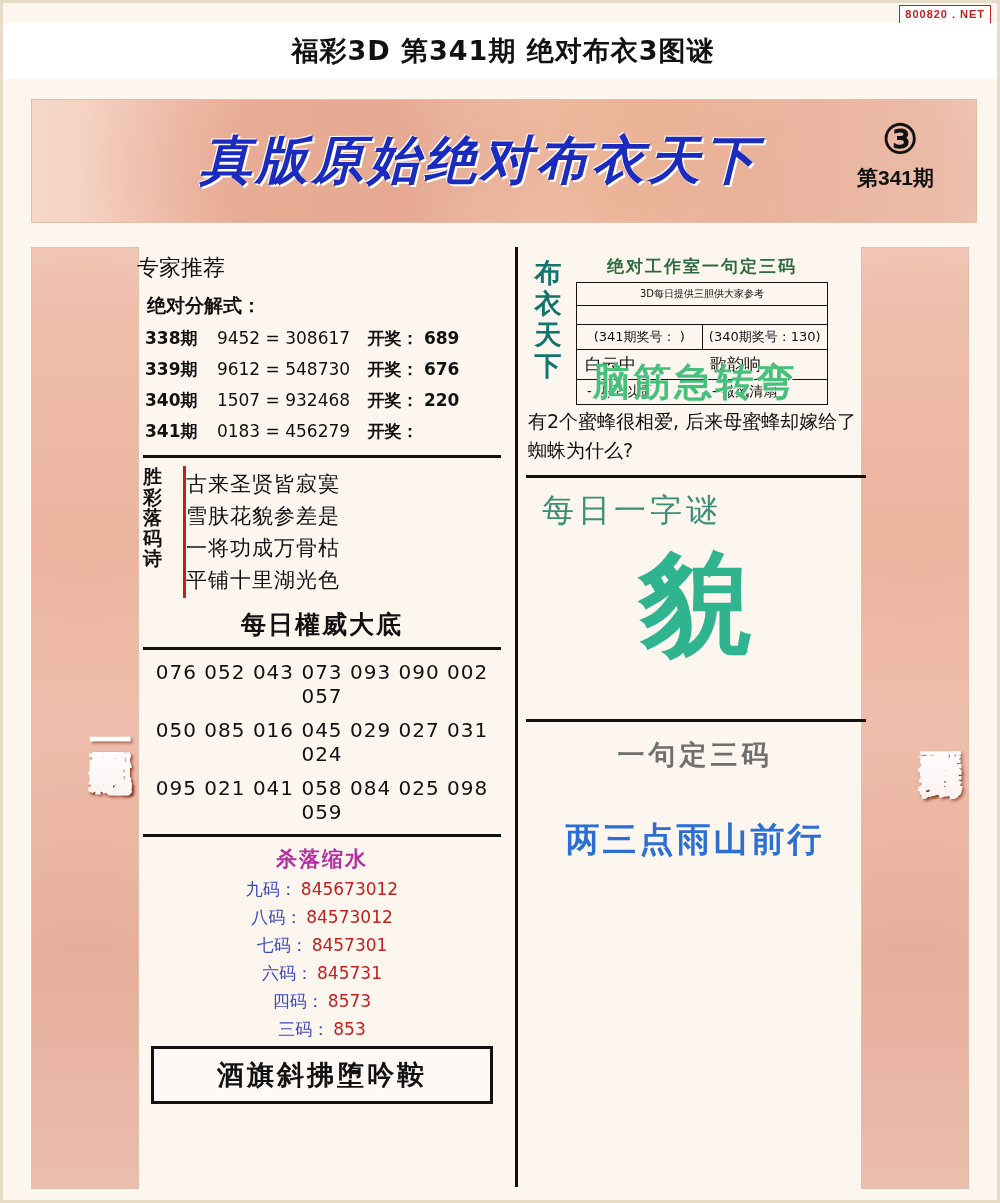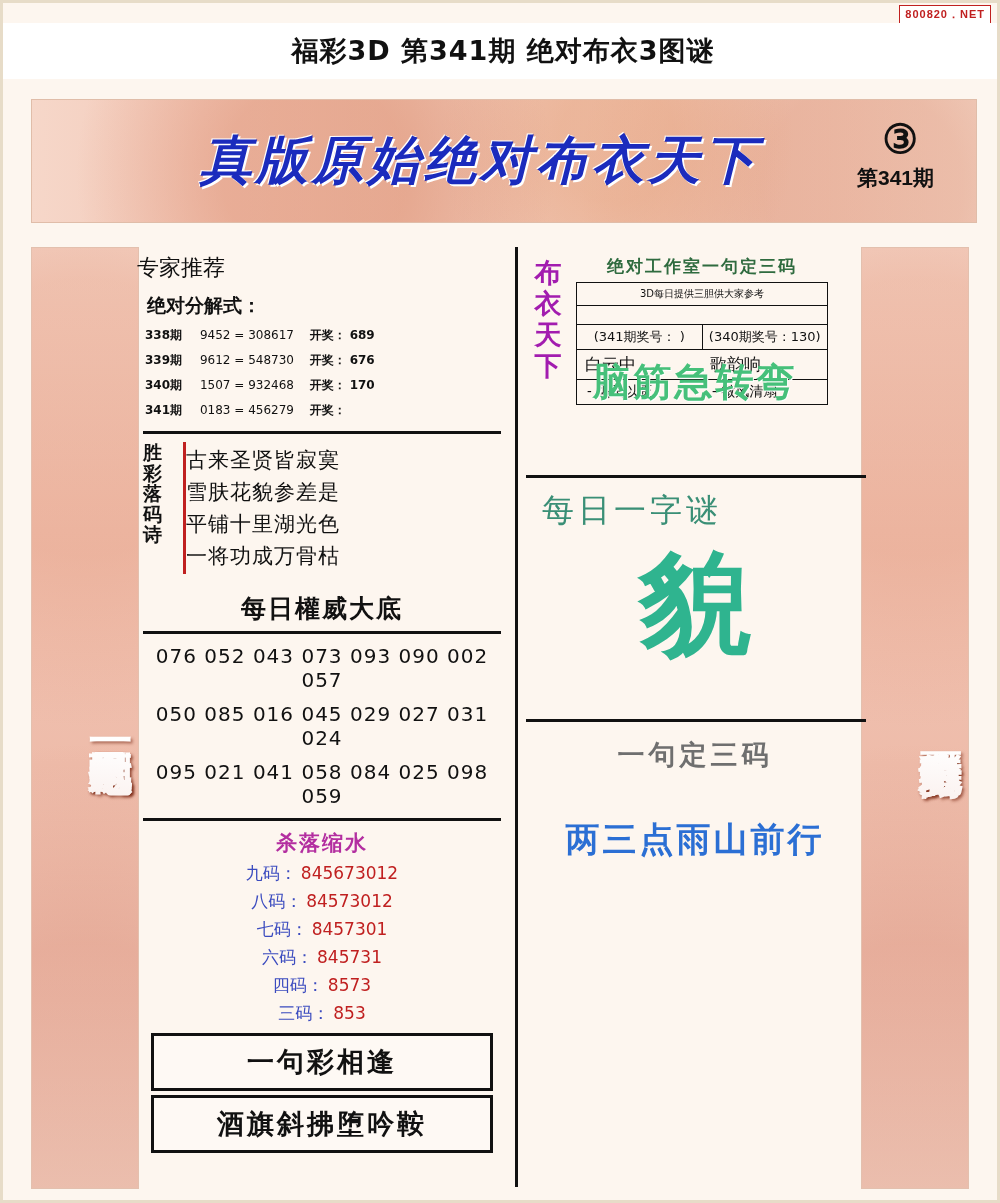--- a/index.html
+++ b/index.html
@@ -170,21 +170,21 @@
   }
   .formula-label {
     font-size: 19px;
     font-weight: bold;
     margin-top: 10px;
     margin-left: 10px;
     color: #111;
     font-family: "DejaVu Sans", sans-serif;
   }
   .formula-row {
-    font-size: 12px;
+    font-size: 17px;
     color: #111;
     margin: 8px 12px 0 8px;
     white-space: nowrap;
     font-family: "DejaVu Sans", sans-serif;
   }
   .formula-row .issue { font-weight: bold; }
   .formula-row .nums { margin-left: 14px; }
   .formula-row .open { margin-left: 12px; font-weight: bold;}
   .formula-row .openval { font-weight: bold; }
   .rule {
@@ -214,21 +214,21 @@
     font-size: 21px;
     color: #111;
     margin: 4px 0;
     letter-spacing: 1px;
     font-family: "DejaVu Serif", serif;
   }
   .daily-title {
     text-align: center;
     font-size: 25px;
     font-weight: bold;
-    margin-top: 18px;
+    margin-top: 10px;
     color: #111;
     font-family: "DejaVu Serif", serif;
     letter-spacing: 2px;
   }
   .num-row {
     text-align: center;
     font-size: 20px;
     color: #111;
     margin: 10px 0;
     letter-spacing: 1px;
@@ -265,21 +265,21 @@
   }
   
   .vert-label {
     position: absolute;
     left: 10px;
     top: 10px;
     width: 40px;
     font-size: 27px;
     font-weight: bold;
     line-height: 1.15;
-    color: #a21caf;
+    color: #0f766e;
     text-align: center;
     font-family: "DejaVu Serif", serif;
   }
   .studio {
     position: absolute;
     left: 58px;
     top: 8px;
     width: 252px;
   }
   .studio-title {
@@ -467,41 +467,41 @@
         <span class="open">开奖：</span>
         <span class="openval">676</span>
       </div>
 
       <div class="formula-row">
         <span class="issue">340期</span>
         <span class="nums">1507</span>
         <span>=</span>
         <span>932468</span>
         <span class="open">开奖：</span>
-        <span class="openval">170</span>
+        <span class="openval">220</span>
       </div>
 
       <div class="formula-row">
         <span class="issue">341期</span>
         <span class="nums">0183</span>
         <span>=</span>
         <span>456279</span>
         <span class="open">开奖：</span>
         <span class="openval"></span>
       </div>
 
       <div class="rule"></div>
 
       <div class="poem-wrap">
         <div class="poem-label">胜彩落码诗</div>
         <div class="poem-lines">
           <div class="poem-line">古来圣贤皆寂寞</div>
           <div class="poem-line">雪肤花貌参差是</div>
+          <div class="poem-line">一将功成万骨枯</div>
           <div class="poem-line">平铺十里湖光色</div>
-          <div class="poem-line">一将功成万骨枯</div>
         </div>
       </div>
 
       <div class="daily-title">每日權威大底</div>
       <div class="rule" style="margin-top:6px;"></div>
 
       <div class="num-row">076 052 043 073 093 090 002 057</div>
       <div class="num-row">050 085 016 045 029 027 031 024</div>
       <div class="num-row">095 021 041 058 084 025 098 059</div>
 
@@ -521,21 +521,20 @@
       <div class="shrink-row">
         <span class="k">六码：</span><span class="v">845731</span>
       </div>
       <div class="shrink-row">
         <span class="k">四码：</span><span class="v">8573</span>
       </div>
       <div class="shrink-row">
         <span class="k">三码：</span><span class="v">853</span>
       </div>
 
-      <div class="box-phrase">一句彩相逢</div>
       <div class="box-phrase" style="margin-top:4px;">酒旗斜拂堕吟鞍</div>
 
     </div>
 
     <div class="col-right">
 
       <div class="vert-label">布衣天下</div>
 
       <div class="studio">
         <div class="studio-title">绝对工作室一句定三码</div>
@@ -551,20 +550,21 @@
             <div>歌韵响</div>
           </div>
           <div class="studio-sub2">
             <div>- 烝民以匮</div>
             <div>- 微风清扇</div>
           </div>
         </div>
       </div>
 
       <div class="riddle-title">脑筋急转弯</div>
+      <div class="riddle-body">有2个蜜蜂很相爱, 后来母蜜蜂却嫁给了蜘蛛为什么?</div>
 
       <div class="hr-r" style="top:228px;"></div>
 
       <div class="daily-word-title">每日一字谜</div>
       <div class="daily-word-big">貌</div>
 
       <div class="hr-r" style="top:472px;"></div>
 
       <div class="three-code-title">一句定三码</div>
       <div class="three-code-line">两三点雨山前行</div>

